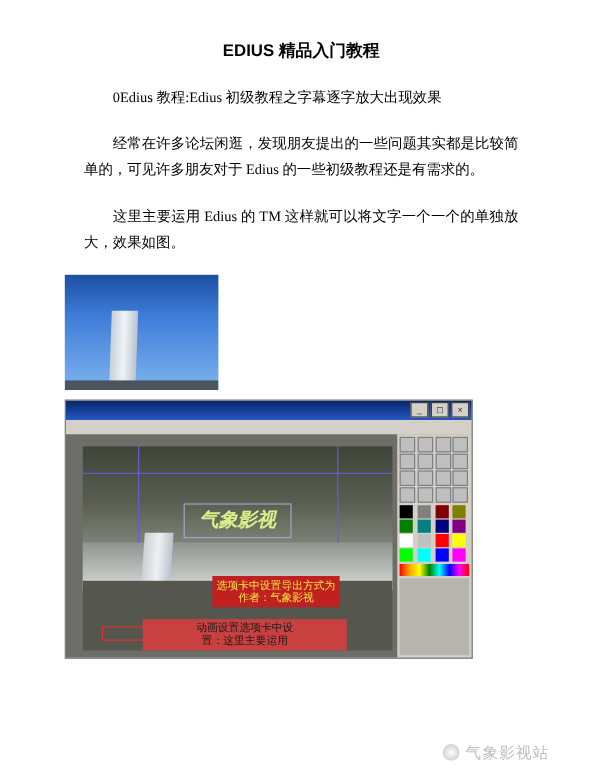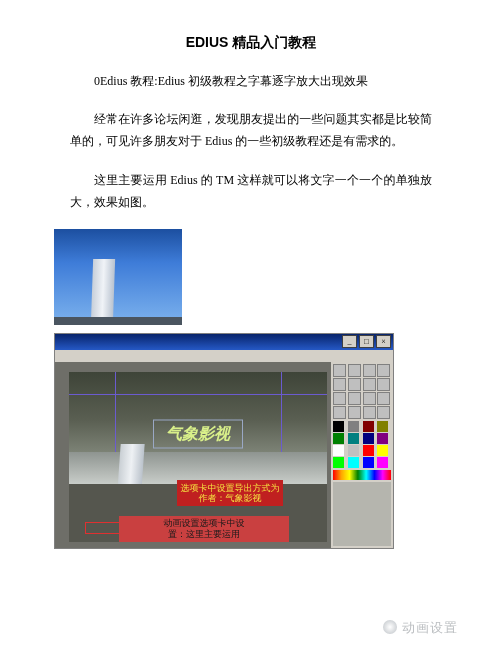--- a/index.html
+++ b/index.html
@@ -233,16 +233,16 @@
           </div>
           <div class="swatch-bar"></div>
           <div class="side-fill"></div>
         </div>
       </div>
     </div>
   </div>
 
   <div class="watermark">
     <span class="wm-icon"></span>
-    <span>动画设置</span>
+    <span>气象影视站</span>
   </div>
 
 </div>
 
 </body></html>

